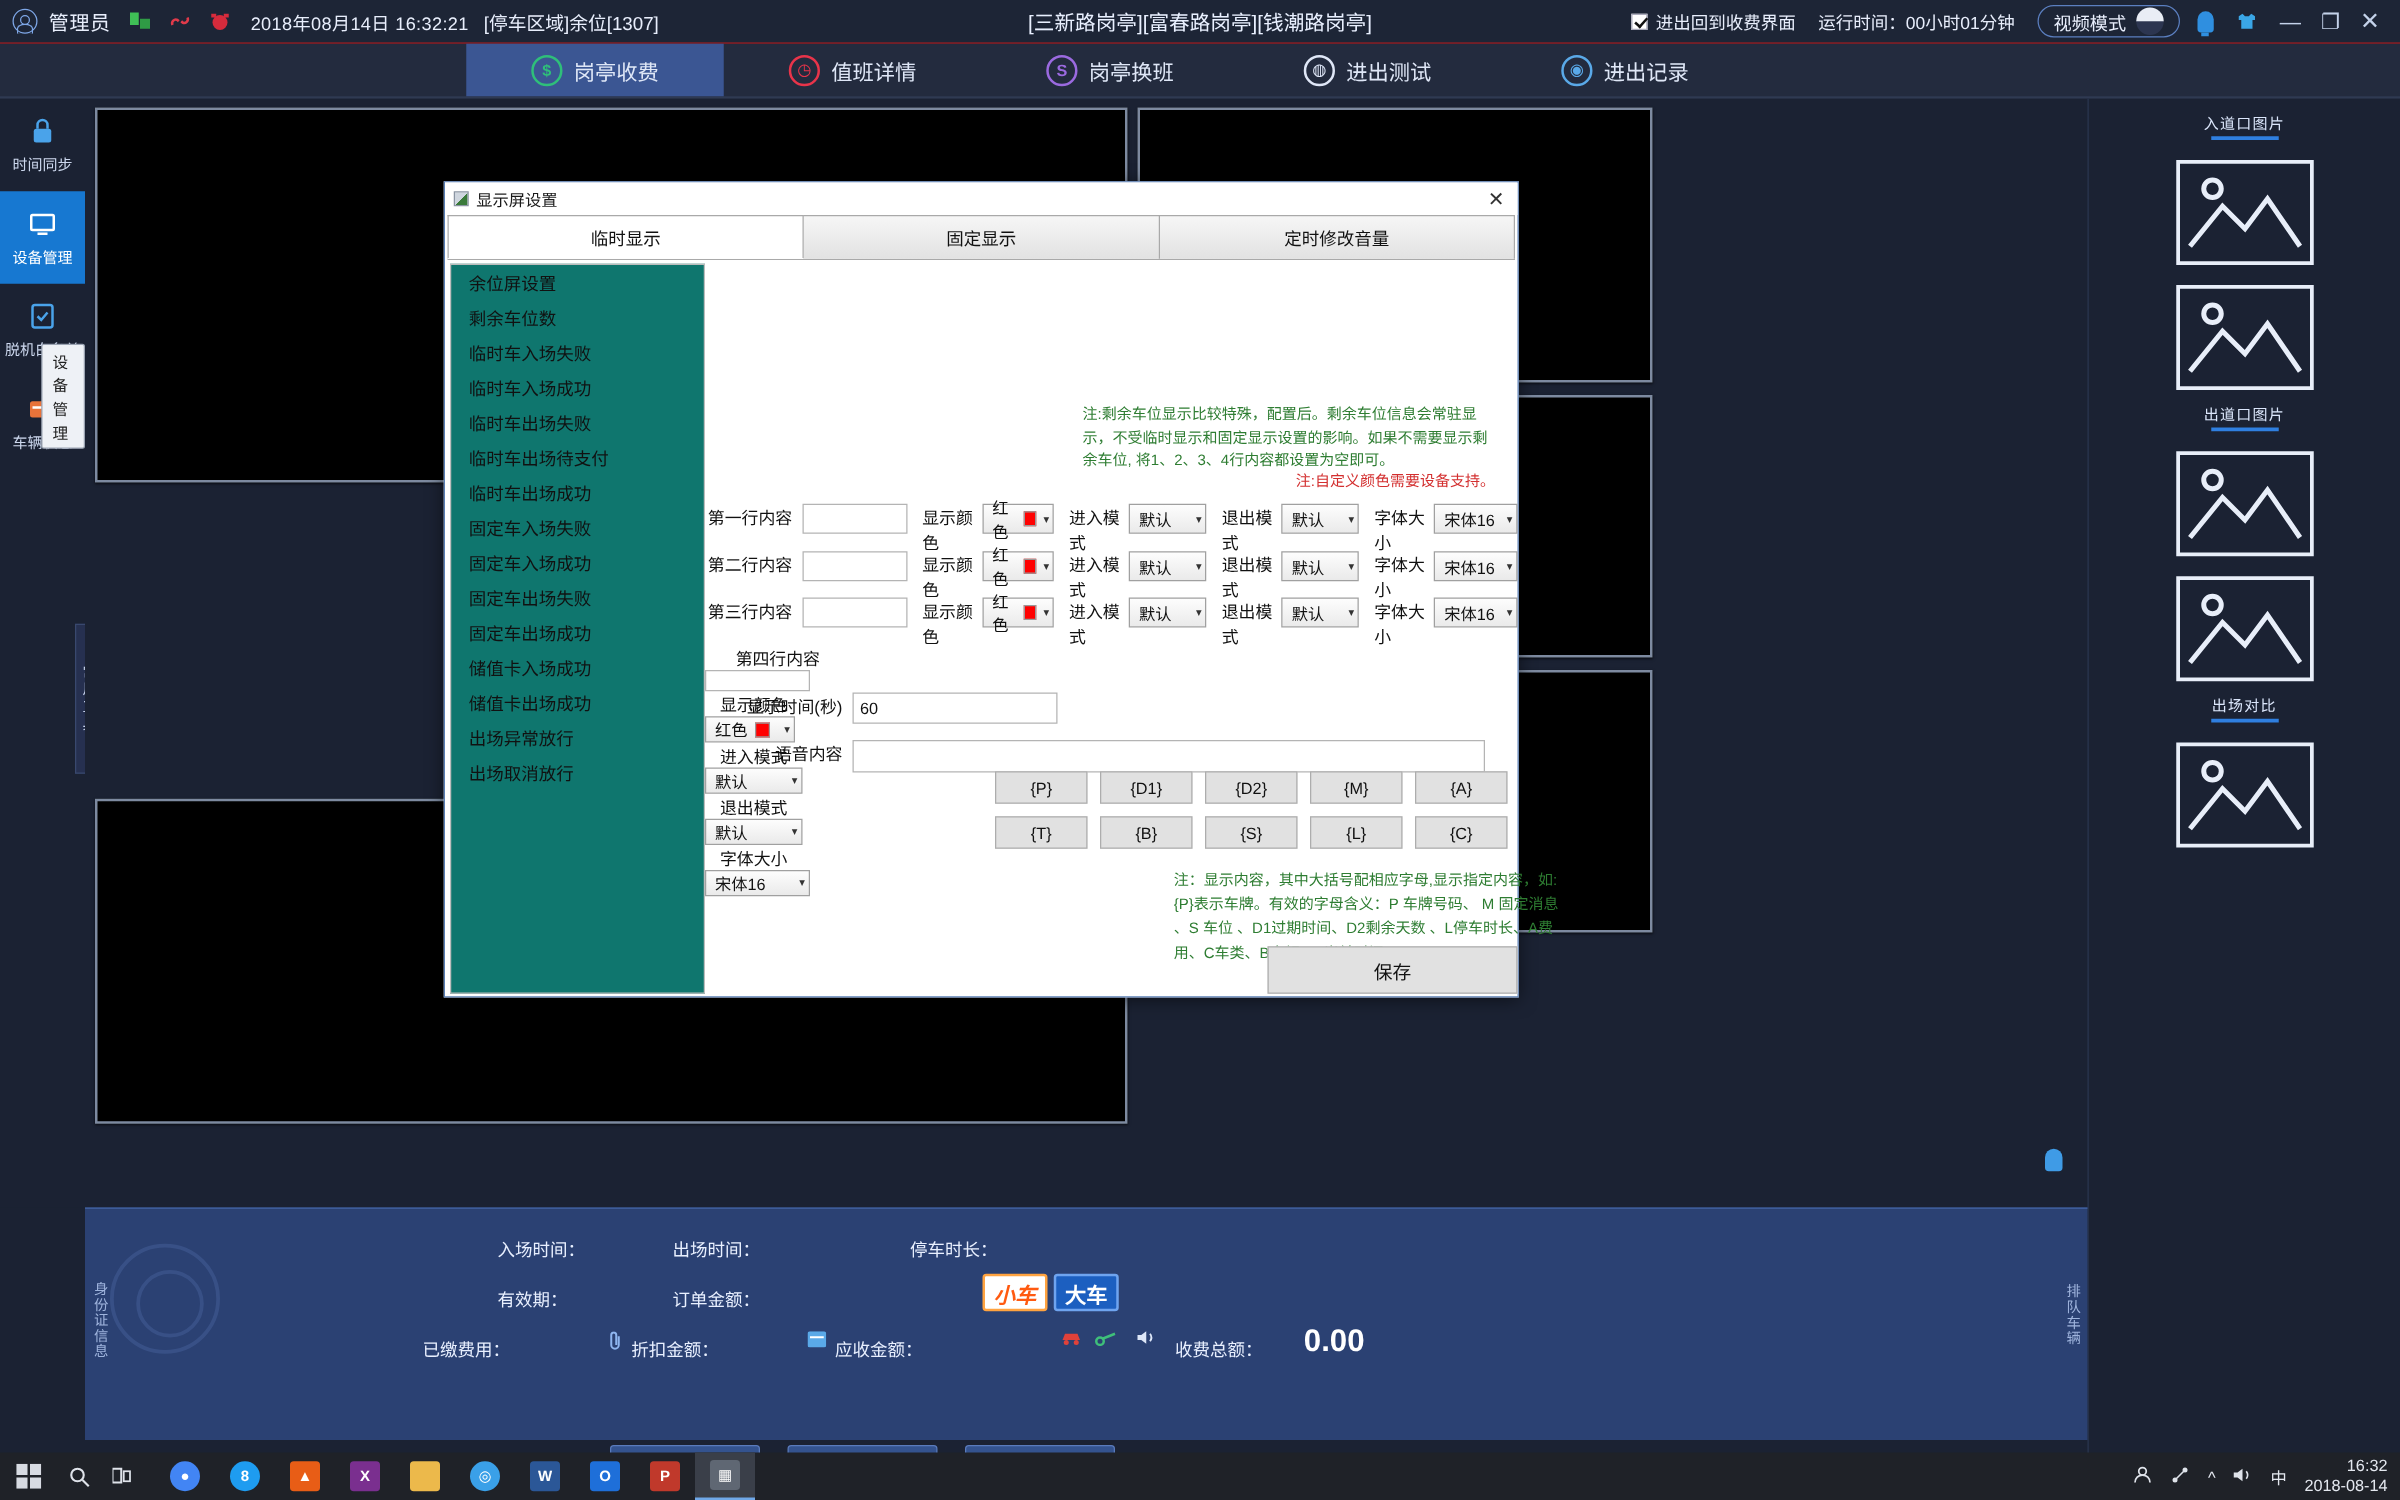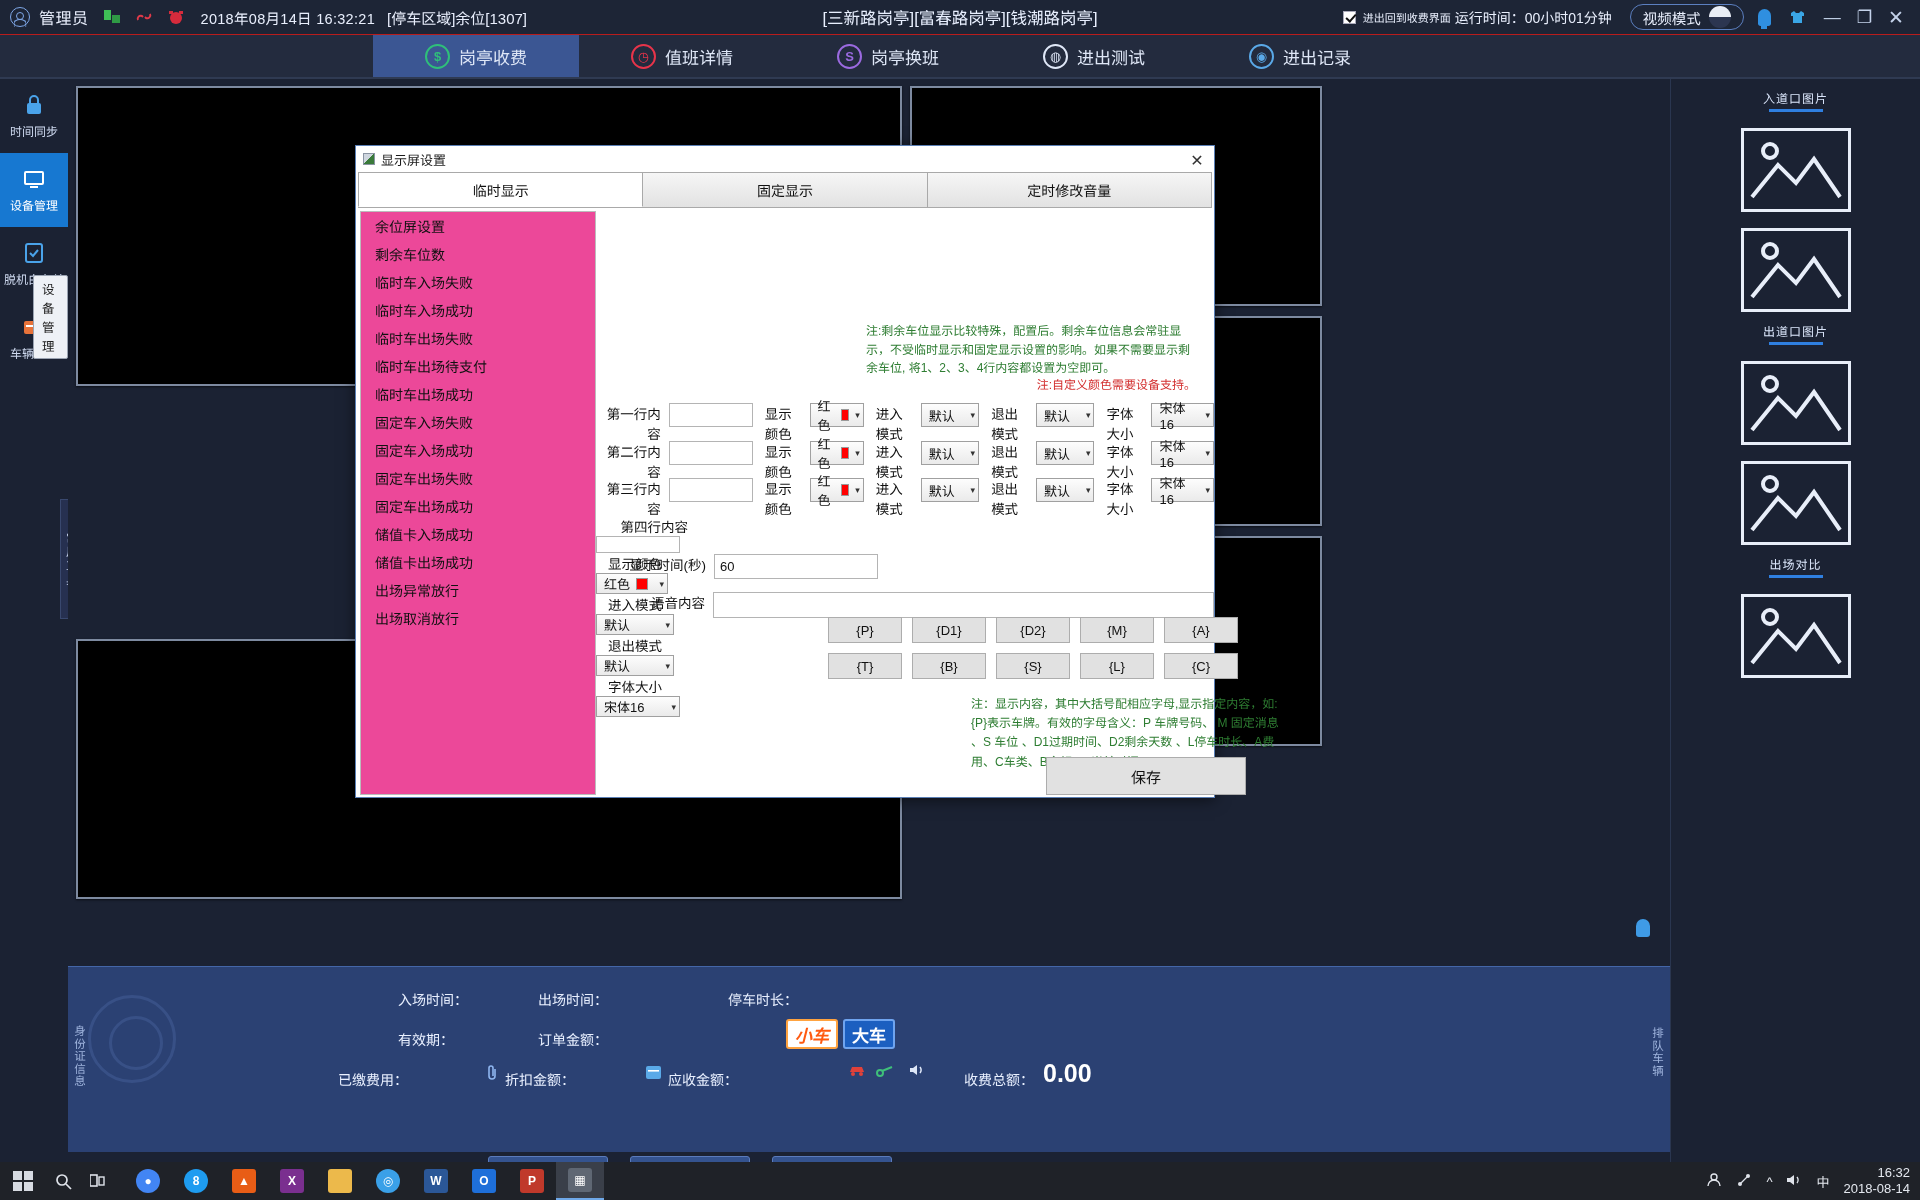--- a/index.html
+++ b/index.html
@@ -43,21 +43,21 @@
     padding-right: 8px; position: relative; z-index: 3;
   }
   .tb-check {
     width: 13px; height: 13px; background: #fff; border: 1px solid #aab;
     position: relative; margin-right: 7px; flex:none;
   }
   .tb-check::after {
     content:""; position:absolute; left:4px; top:0px; width:4px; height:8px;
     border: solid #111; border-width: 0 2px 2px 0; transform: rotate(42deg);
   }
-  .tb-chklabel { font-size: 11px; margin-right: 4px; }
+  .tb-chklabel { font-size: 14px; margin-right: 18px; }
   .tb-runtime { font-size: 14px; margin-right: 18px; }
   .vid-toggle {
     display:flex; align-items:center; border:1px solid #5b7fc0; border-radius: 16px;
     height: 26px; padding: 0 4px 0 12px; margin-right: 14px;
   }
   .vid-toggle span { font-size: 14.5px; margin-right: 8px; }
   .vid-knob {
     width: 22px; height: 22px; border-radius: 50%;
     background: linear-gradient(#e9edf5 48%, #2c3550 52%);
   }
@@ -214,21 +214,21 @@
   .tabs { display: flex; padding: 0 0 0 0; border-bottom: 1px solid #a9a9a9; margin: 0 2px; }
   .tab {
     flex: 1; height: 35px; display:flex; align-items:center; justify-content:center;
     font-size: 14px; color: #111; background: linear-gradient(#f6f6f6,#e2e2e2);
     border: 1px solid #a9a9a9; border-bottom: none; cursor: pointer;
   }
   .tab.active { background: #fff; border-bottom: 1px solid #fff; position: relative; top: 0; }
   .tab + .tab { border-left: none; }
   .modal-body { position: absolute; left: 0; right: 0; top: 61px; bottom: 0; display: flex; }
   .list-pane {
-    width: 236px; margin: 4px 0 2px 4px; border: 1px solid #bcbcbc; background: #ec4899;
+    width: 204px; margin: 4px 0 2px 4px; border: 1px solid #bcbcbc; background: #0f766e;
     overflow: hidden;
   }
   .list-item {
     height: 28px; display: flex; align-items: center; padding-left: 14px;
     font-size: 14px; color: #111; cursor: pointer;
   }
   .form-pane { flex: 1; position: relative; padding: 0 10px 0 6px; }
 
   .note-green {
     position: absolute; right: 18px; top: 115px; width: 330px; text-align: left;
@@ -488,21 +488,21 @@
           <circle cx="4" cy="10" r="3" fill="none" stroke="#3fbf7a" stroke-width="2"></circle>
           <path d="M6 8l10-4" stroke="#3fbf7a" stroke-width="2"></path>
         </svg>
     </span>
     <span style="position:absolute; left:840px; top:96px;">
       <svg width="18" height="14" viewBox="0 0 18 14">
           <path d="M2 5h3l4-3v10l-4-3H2z" fill="#dde6f7"></path>
           <path d="M12 4a5 5 0 010 6" stroke="#dde6f7" stroke-width="1.5" fill="none"></path>
         </svg>
     </span>
-    <div class="bt-lbl" style="left:896px; top:102px;">收费总额：</div>
+    <div class="bt-lbl" style="left:872px; top:102px;">收费总额：</div>
     <div class="bt-total" style="position:absolute; left:975px; top:92px;">0.00</div>
   </div>
 
   <div class="btn-strip">
     <div class="strip-btn"></div>
     <div class="strip-btn"></div>
     <div class="strip-btn"></div>
   </div>
 
   <div class="modal">

